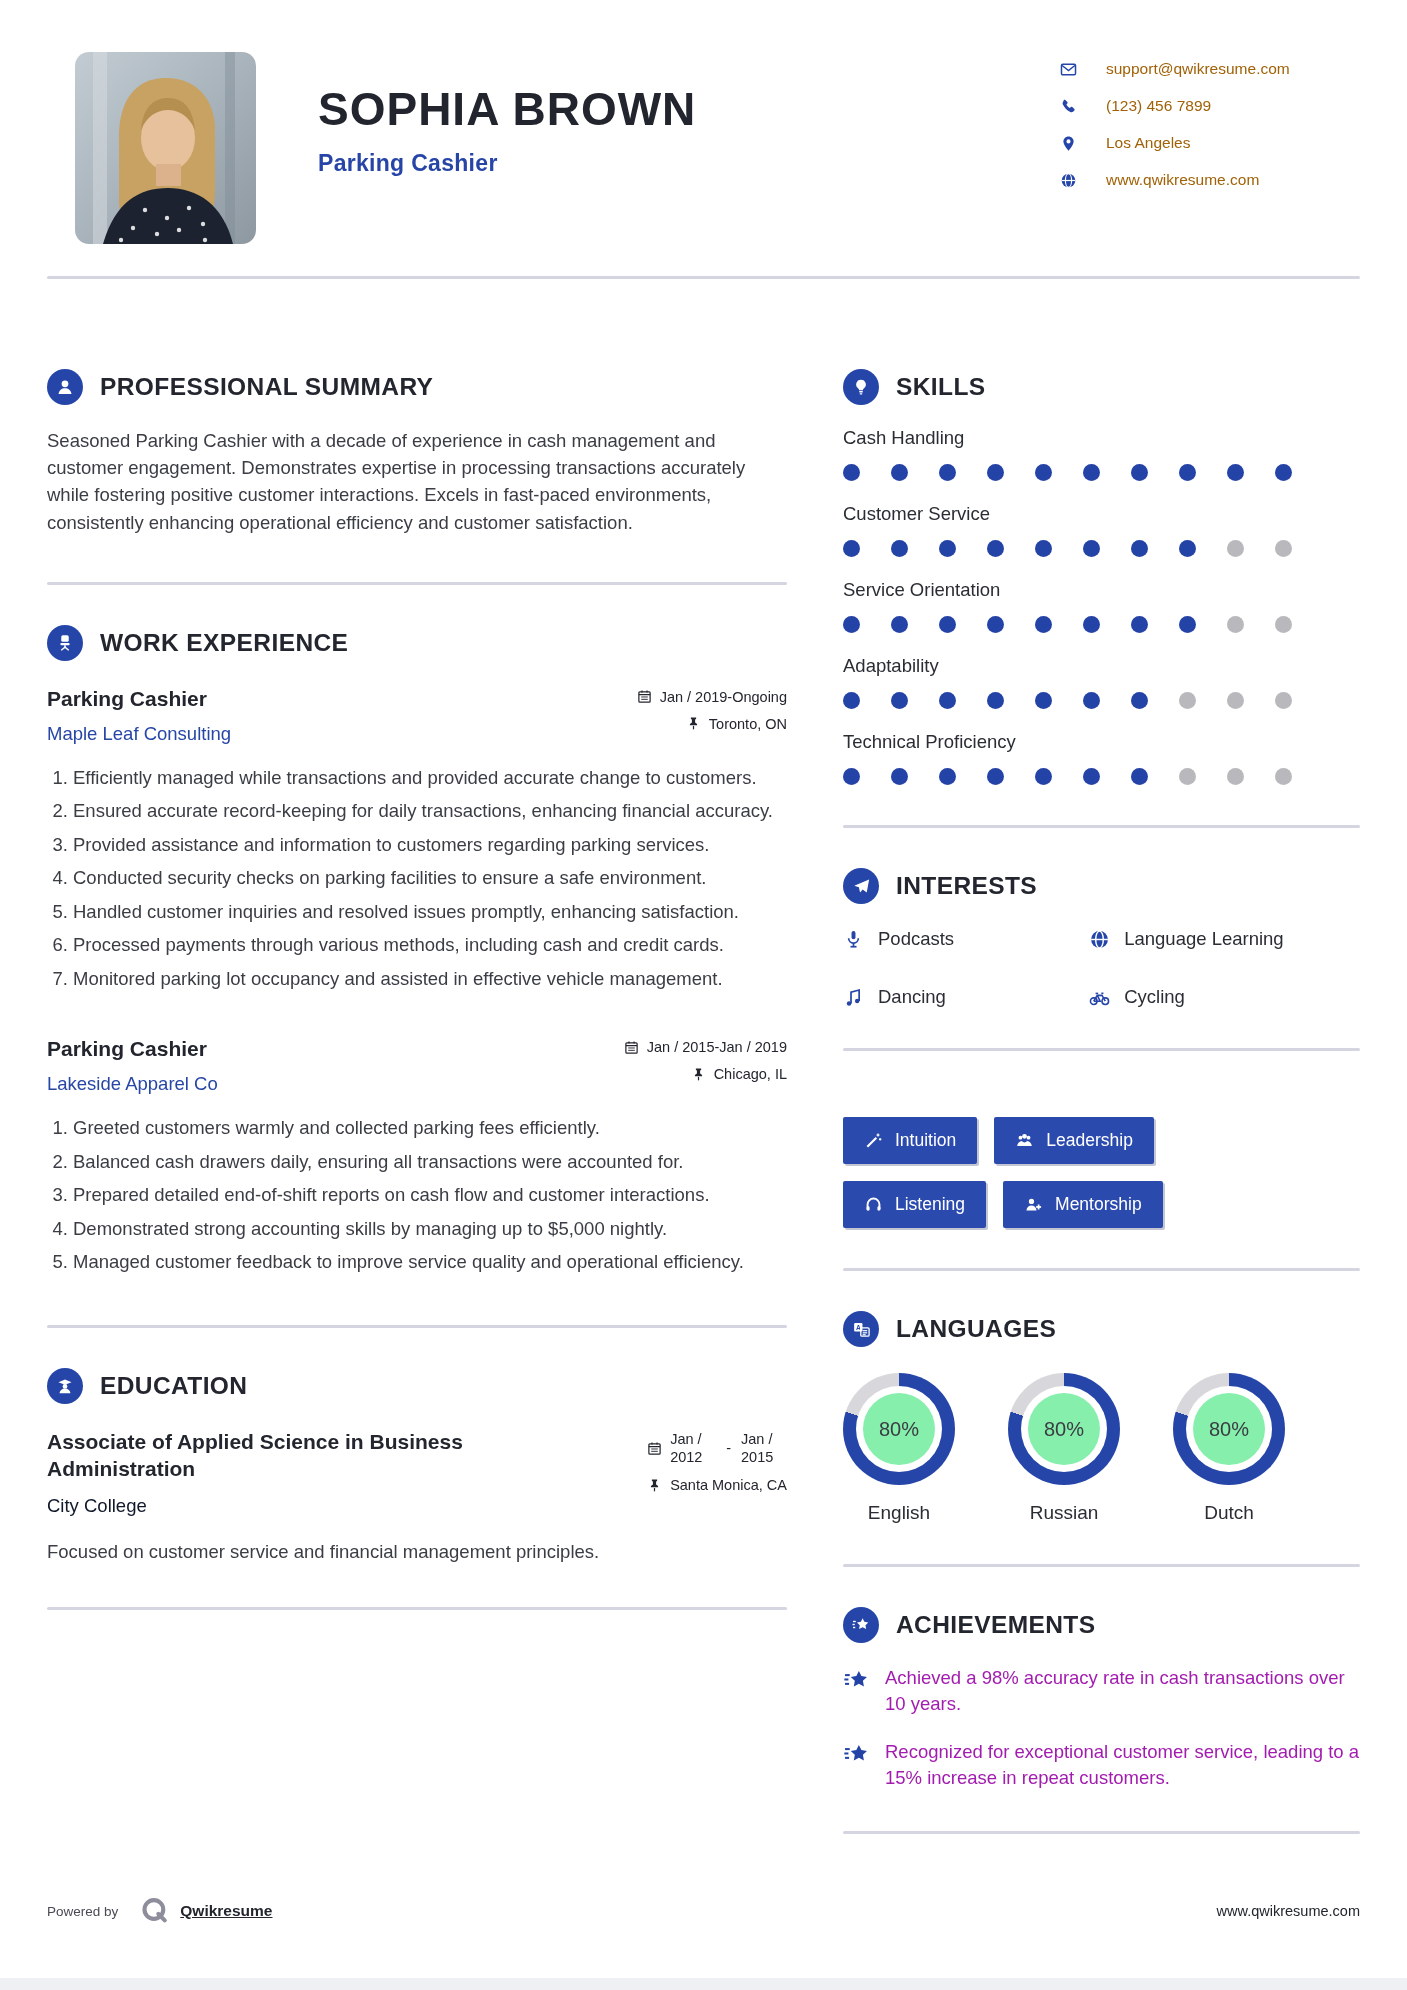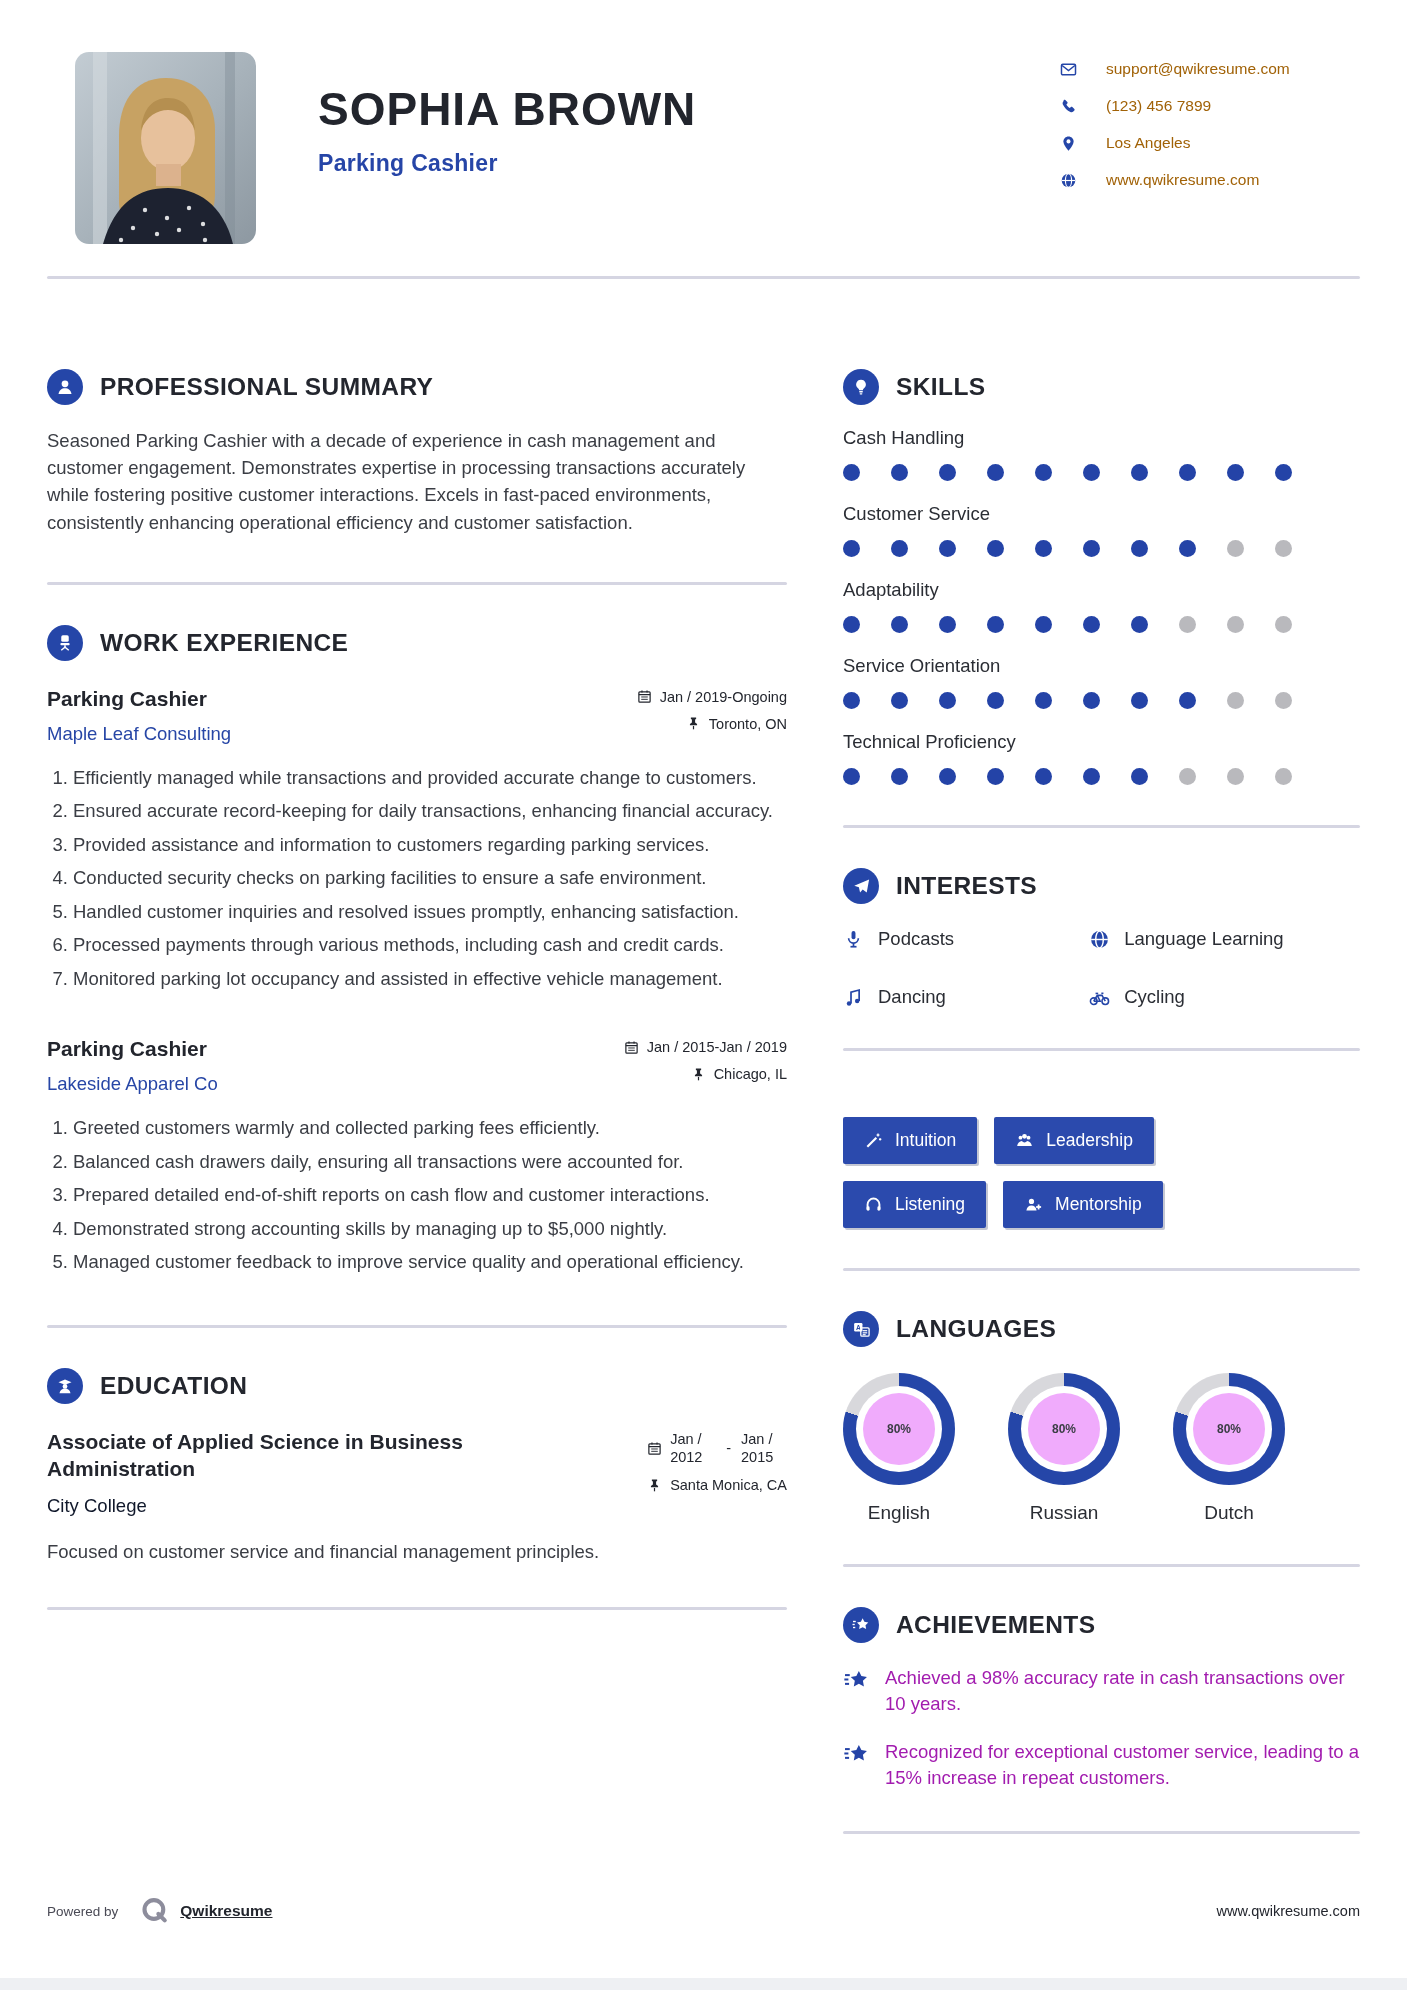--- a/index.html
+++ b/index.html
@@ -76,22 +76,22 @@
   .strength-btn { display:inline-flex; align-items:center; gap:12px; background:#2b4aad; color:#fff;
     font-size:17.5px; padding:13px 21px; border:none; border-radius:2px; box-shadow:2px 2px 0 rgba(20,30,80,.25);
     font-family:"Liberation Sans", sans-serif; }
   .strength-btn .bicon { display:inline-flex; width:19px; height:19px; }
 
   
   .lang-row { display:flex; gap:53px; margin-top:26px; }
   .lang { display:flex; flex-direction:column; align-items:center; }
   .ring { width:112px; height:112px; border-radius:50%; display:flex; align-items:center; justify-content:center; }
   .ring-hole { width:86px; height:86px; border-radius:50%; background:#ffffff; display:flex; align-items:center; justify-content:center; }
-  .ring-core { width:72px; height:72px; border-radius:50%; background:#f0abfc; display:flex; align-items:center; justify-content:center;
-    font-size:12px; font-weight:700; color:#3a3d44; }
+  .ring-core { width:72px; height:72px; border-radius:50%; background:#86efac; display:flex; align-items:center; justify-content:center;
+    font-size:20px; font-weight:400; color:#3a3d44; }
   .lang-label { margin-top:17px; font-size:19px; color:#2a2d34; }
 
   
   .ach-item { display:flex; gap:15px; margin-top:22px; }
   .ach-item .aicon { color:#2443a7; display:inline-flex; width:27px; height:27px; flex:0 0 auto; margin-top:2px; }
   .ach-text { font-size:18.5px; line-height:1.4; color:#a21caf; }
 
   .r-div { margin-top:40px; }
 
   
@@ -391,45 +391,45 @@
               <span class="dot on"></span>
               <span class="dot on"></span>
               <span class="dot on"></span>
               <span class="dot on"></span>
               <span class="dot on"></span>
               <span class="dot"></span>
               <span class="dot"></span>
             </div>
         </div>
         <div class="skill-row">
+          <div class="skill-name">Service Orientation</div>
+          <div class="dots">
+              <span class="dot on"></span>
+              <span class="dot on"></span>
+              <span class="dot on"></span>
+              <span class="dot on"></span>
+              <span class="dot on"></span>
+              <span class="dot on"></span>
+              <span class="dot on"></span>
+              <span class="dot on"></span>
+              <span class="dot"></span>
+              <span class="dot"></span>
+            </div>
+        </div>
+        <div class="skill-row">
           <div class="skill-name">Adaptability</div>
           <div class="dots">
               <span class="dot on"></span>
               <span class="dot on"></span>
               <span class="dot on"></span>
               <span class="dot on"></span>
               <span class="dot on"></span>
               <span class="dot on"></span>
               <span class="dot on"></span>
               <span class="dot"></span>
-              <span class="dot"></span>
-              <span class="dot"></span>
-            </div>
-        </div>
-        <div class="skill-row">
-          <div class="skill-name">Service Orientation</div>
-          <div class="dots">
-              <span class="dot on"></span>
-              <span class="dot on"></span>
-              <span class="dot on"></span>
-              <span class="dot on"></span>
-              <span class="dot on"></span>
-              <span class="dot on"></span>
-              <span class="dot on"></span>
-              <span class="dot on"></span>
               <span class="dot"></span>
               <span class="dot"></span>
             </div>
         </div>
         <div class="skill-row">
           <div class="skill-name">Technical Proficiency</div>
           <div class="dots">
               <span class="dot on"></span>
               <span class="dot on"></span>
               <span class="dot on"></span>

